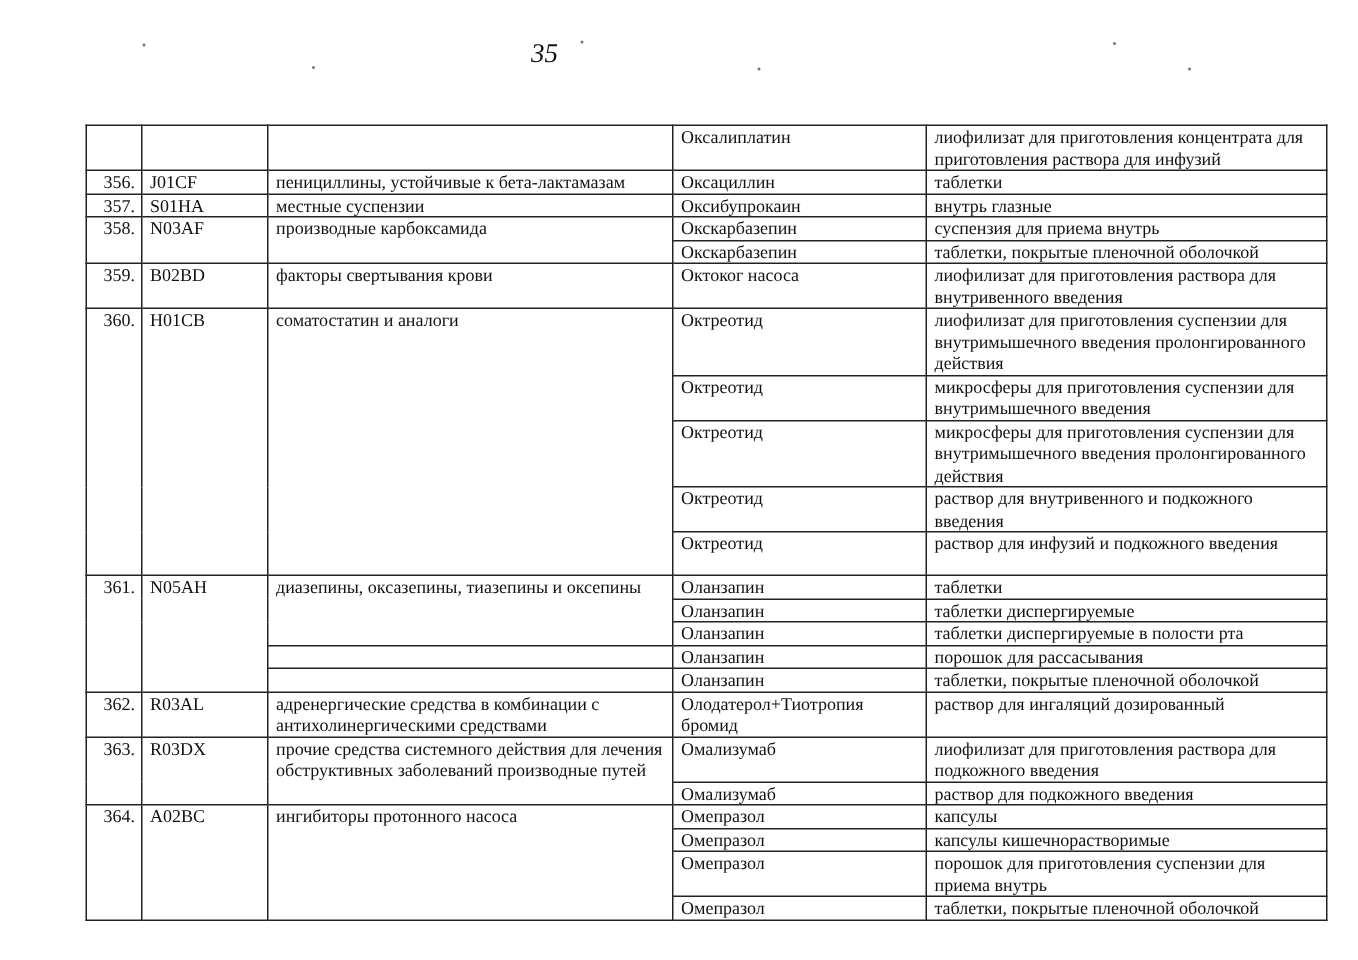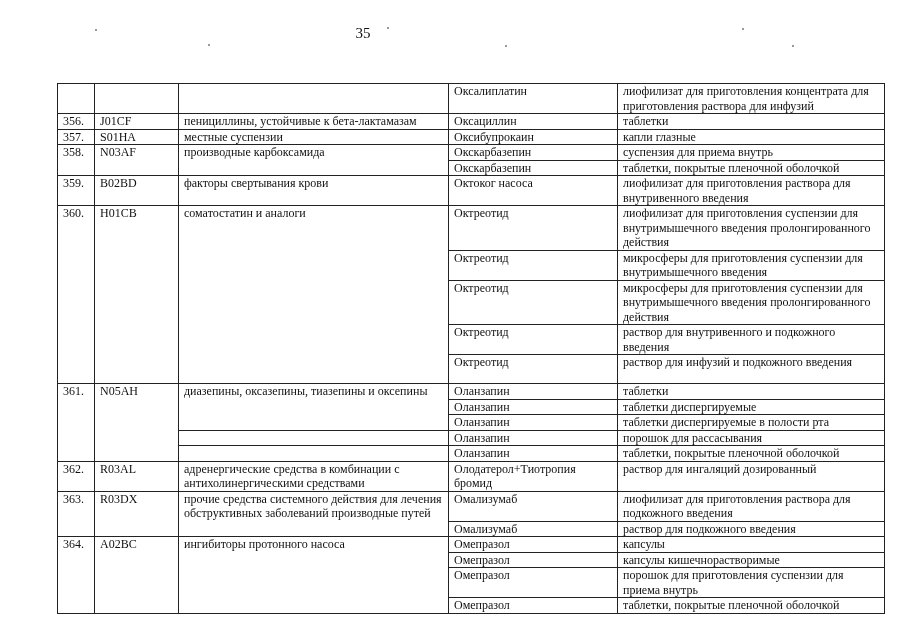--- a/index.html
+++ b/index.html
@@ -1,29 +1,29 @@
 <!DOCTYPE html>
 <html><head>
 <meta charset="utf-8">
 <style>
   html, body { margin: 0; padding: 0; background: #ffffff; }
   body { width: 905px; height: 640px; position: relative; overflow: hidden;
          font-family: "Liberation Serif", "DejaVu Serif", serif; color: #111; }
   .page-number { position: absolute; top: 25px; left: 0; width: 726px; text-align: center;
-                 font-size: 15px; }
+                 font-size: 18px; font-style: italic; }
   .speck { position: absolute; width: 2px; height: 2px; background: #777; border-radius: 1px; }
   table.drug-table { position: absolute; left: 57px; top: 83px; border-collapse: collapse;
                      table-layout: fixed; width: 827px; font-size: 12px; line-height: 14.5px; }
   table.drug-table td { border: 1px solid #222; vertical-align: top; padding: 0 4px 0 5px; }
   col.c-num { width: 37px; }
   col.c-atc { width: 84px; }
   col.c-group { width: 270px; }
   col.c-drug { width: 169px; }
   col.c-form { width: 267px; }
-  td.num { text-align: left; padding-right: 3px; padding-left: 2px; }
+  td.num { text-align: right; padding-right: 3px; padding-left: 2px; }
   .h2 { height: 29px; }
   .h3 { height: 44px; }
 </style>
 </head>
 <body>
 
 <div class="page-number">35</div>
 <span class="speck" style="left:95px;top:29px"></span>
 <span class="speck" style="left:208px;top:44px"></span>
 <span class="speck" style="left:387px;top:27px"></span>
@@ -55,21 +55,21 @@
       <td>пенициллины, устойчивые к бета-лактамазам</td>
       <td>Оксациллин</td>
       <td>таблетки</td>
     </tr>
 
     <tr>
       <td class="num">357.</td>
       <td>S01HA</td>
       <td>местные суспензии</td>
       <td>Оксибупрокаин</td>
-      <td>капли глазные</td>
+      <td>внутрь глазные</td>
     </tr>
 
     <tr>
       <td class="num" rowspan="2">358.</td>
       <td rowspan="2">N03AF</td>
       <td rowspan="2">производные карбоксамида</td>
       <td>Окскарбазепин</td>
       <td>суспензия для приема внутрь</td>
     </tr>
     <tr>

